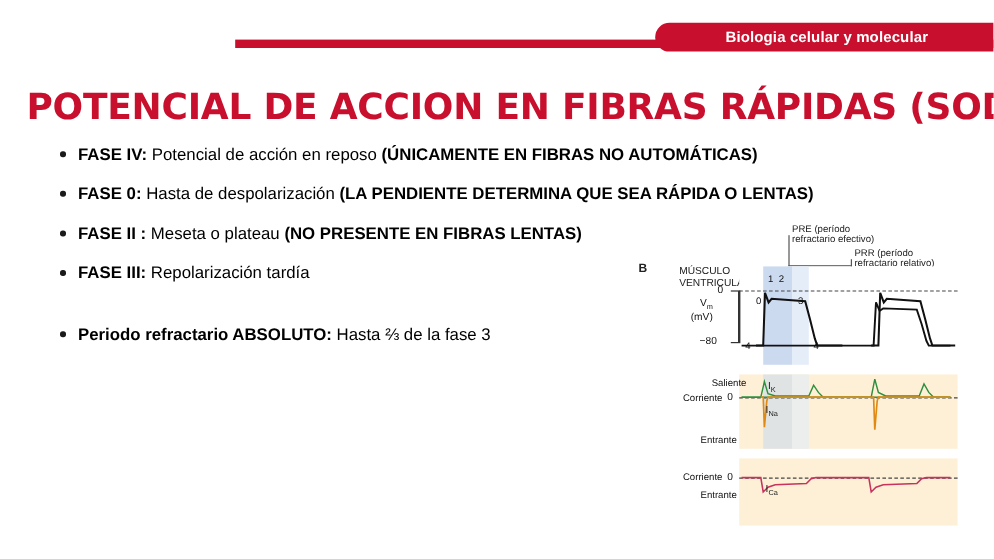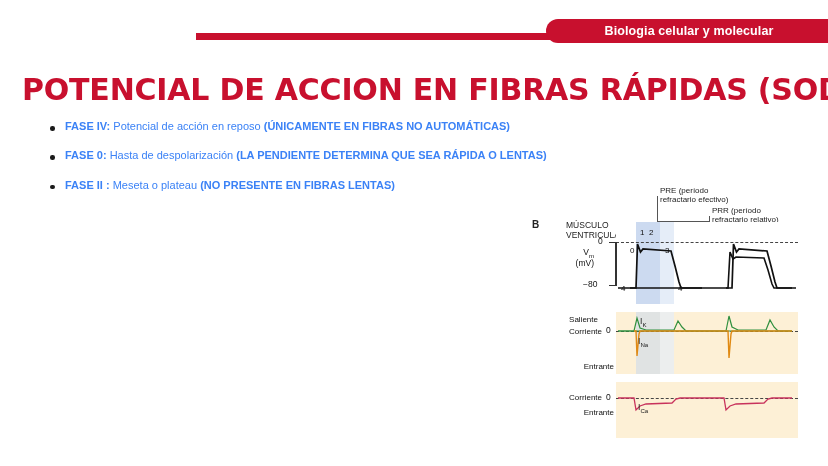--- a/index.html
+++ b/index.html
@@ -91,22 +91,22 @@
   
   .bullets {
     position: absolute;
     left: 48px;
     top: 120px;
     width: 640px;
   }
   .bullet {
     position: relative;
     padding-left: 17px;
-    font-size: 11px;
-    color: #3b82f6;
+    font-size: 14px;
+    color: #000000;
     line-height: 1.25;
     margin-bottom: 15.5px;
     white-space: nowrap;
   }
   .bullet::before {
     content: "";
     position: absolute;
     left: 2px;
     top: 6px;
     width: 4.5px;
@@ -225,23 +225,29 @@
 
   <div class="bullet">
     <span class="b">FASE 0:</span><span> Hasta de despolarización </span><span class="b">(LA PENDIENTE DETERMINA QUE SEA RÁPIDA O LENTAS)</span>
   </div>
 
 
   <div class="bullet">
     <span class="b">FASE II :</span><span> Meseta o plateau </span><span class="b">(NO PRESENTE EN FIBRAS LENTAS)</span>
   </div>
 
+  <div class="bullet">
+    <span class="b">FASE III:</span><span> Repolarización tardía</span><span class="b"></span>
+  </div>
 
   <div class="spacer"></div>
 
+  <div class="bullet">
+    <span class="b">Periodo refractario ABSOLUTO:</span><span> Hasta ⅔ de la fase 3</span>
+  </div>
 
 
 </div>
 
 <div class="figure">
 
   <div class="fig-label" style="left:140px; top:0px;">
     <span>PRE (período</span><br><span>refractario efectivo)</span>
   </div>
   <div class="fig-label" style="left:192px; top:20px;">
@@ -285,21 +291,21 @@
   <div class="tick-num" style="left:110px; top:60px;">0</div>
   <div class="tick-num" style="left:145px; top:60px;">3</div>
   <div class="tick-num" style="left:101px; top:98px;">4</div>
   <div class="tick-num" style="left:158px; top:98px;">4</div>
 
   <div class="panel panel-2"></div>
   <div class="band-pre" style="left:116px; top:126px; width:24px; height:62px; opacity:0.55;"></div>
   <div class="band-prr" style="left:140px; top:126px; width:14px; height:62px; opacity:0.7;"></div>
   <div class="dash-line" style="left:96px; top:145px; width:182px;"></div>
 
-  <div class="curr-label" style="left:24px; top:129px; width:54px;">Saliente</div>
+  <div class="curr-label" style="left:48px; top:129px; width:54px;">Saliente</div>
   <div class="curr-label" style="left:30px; top:141px; width:52px;">Corriente</div>
   <div class="axis-num" style="left:86px; top:139px;">0</div>
   <div class="curr-label" style="left:40px; top:176px; width:54px;">Entrante</div>
 
   <svg class="trace" style="left:96px; top:126px;" width="182" height="62">
     <path d="M2,19 L18,19 L21,6 L24,16 L30,18 L58,18 L62,9 L66,15 L70,19 L176,19" fill="none" stroke="#2f8f3e" stroke-width="1.2"></path>
     <path d="M2,19 L110,19 L113,4 L116,15 L122,18 L150,18 L154,8 L158,15 L162,19 L176,19" fill="none" stroke="#2f8f3e" stroke-width="1.2"></path>
     <path d="M18,19 L20,19 L21,44 L23,22 L24,19 L110,19 L112,19 L113,46 L115,22 L116,19 L176,19" fill="none" stroke="#e08a14" stroke-width="1.4"></path>
   </svg>
 

